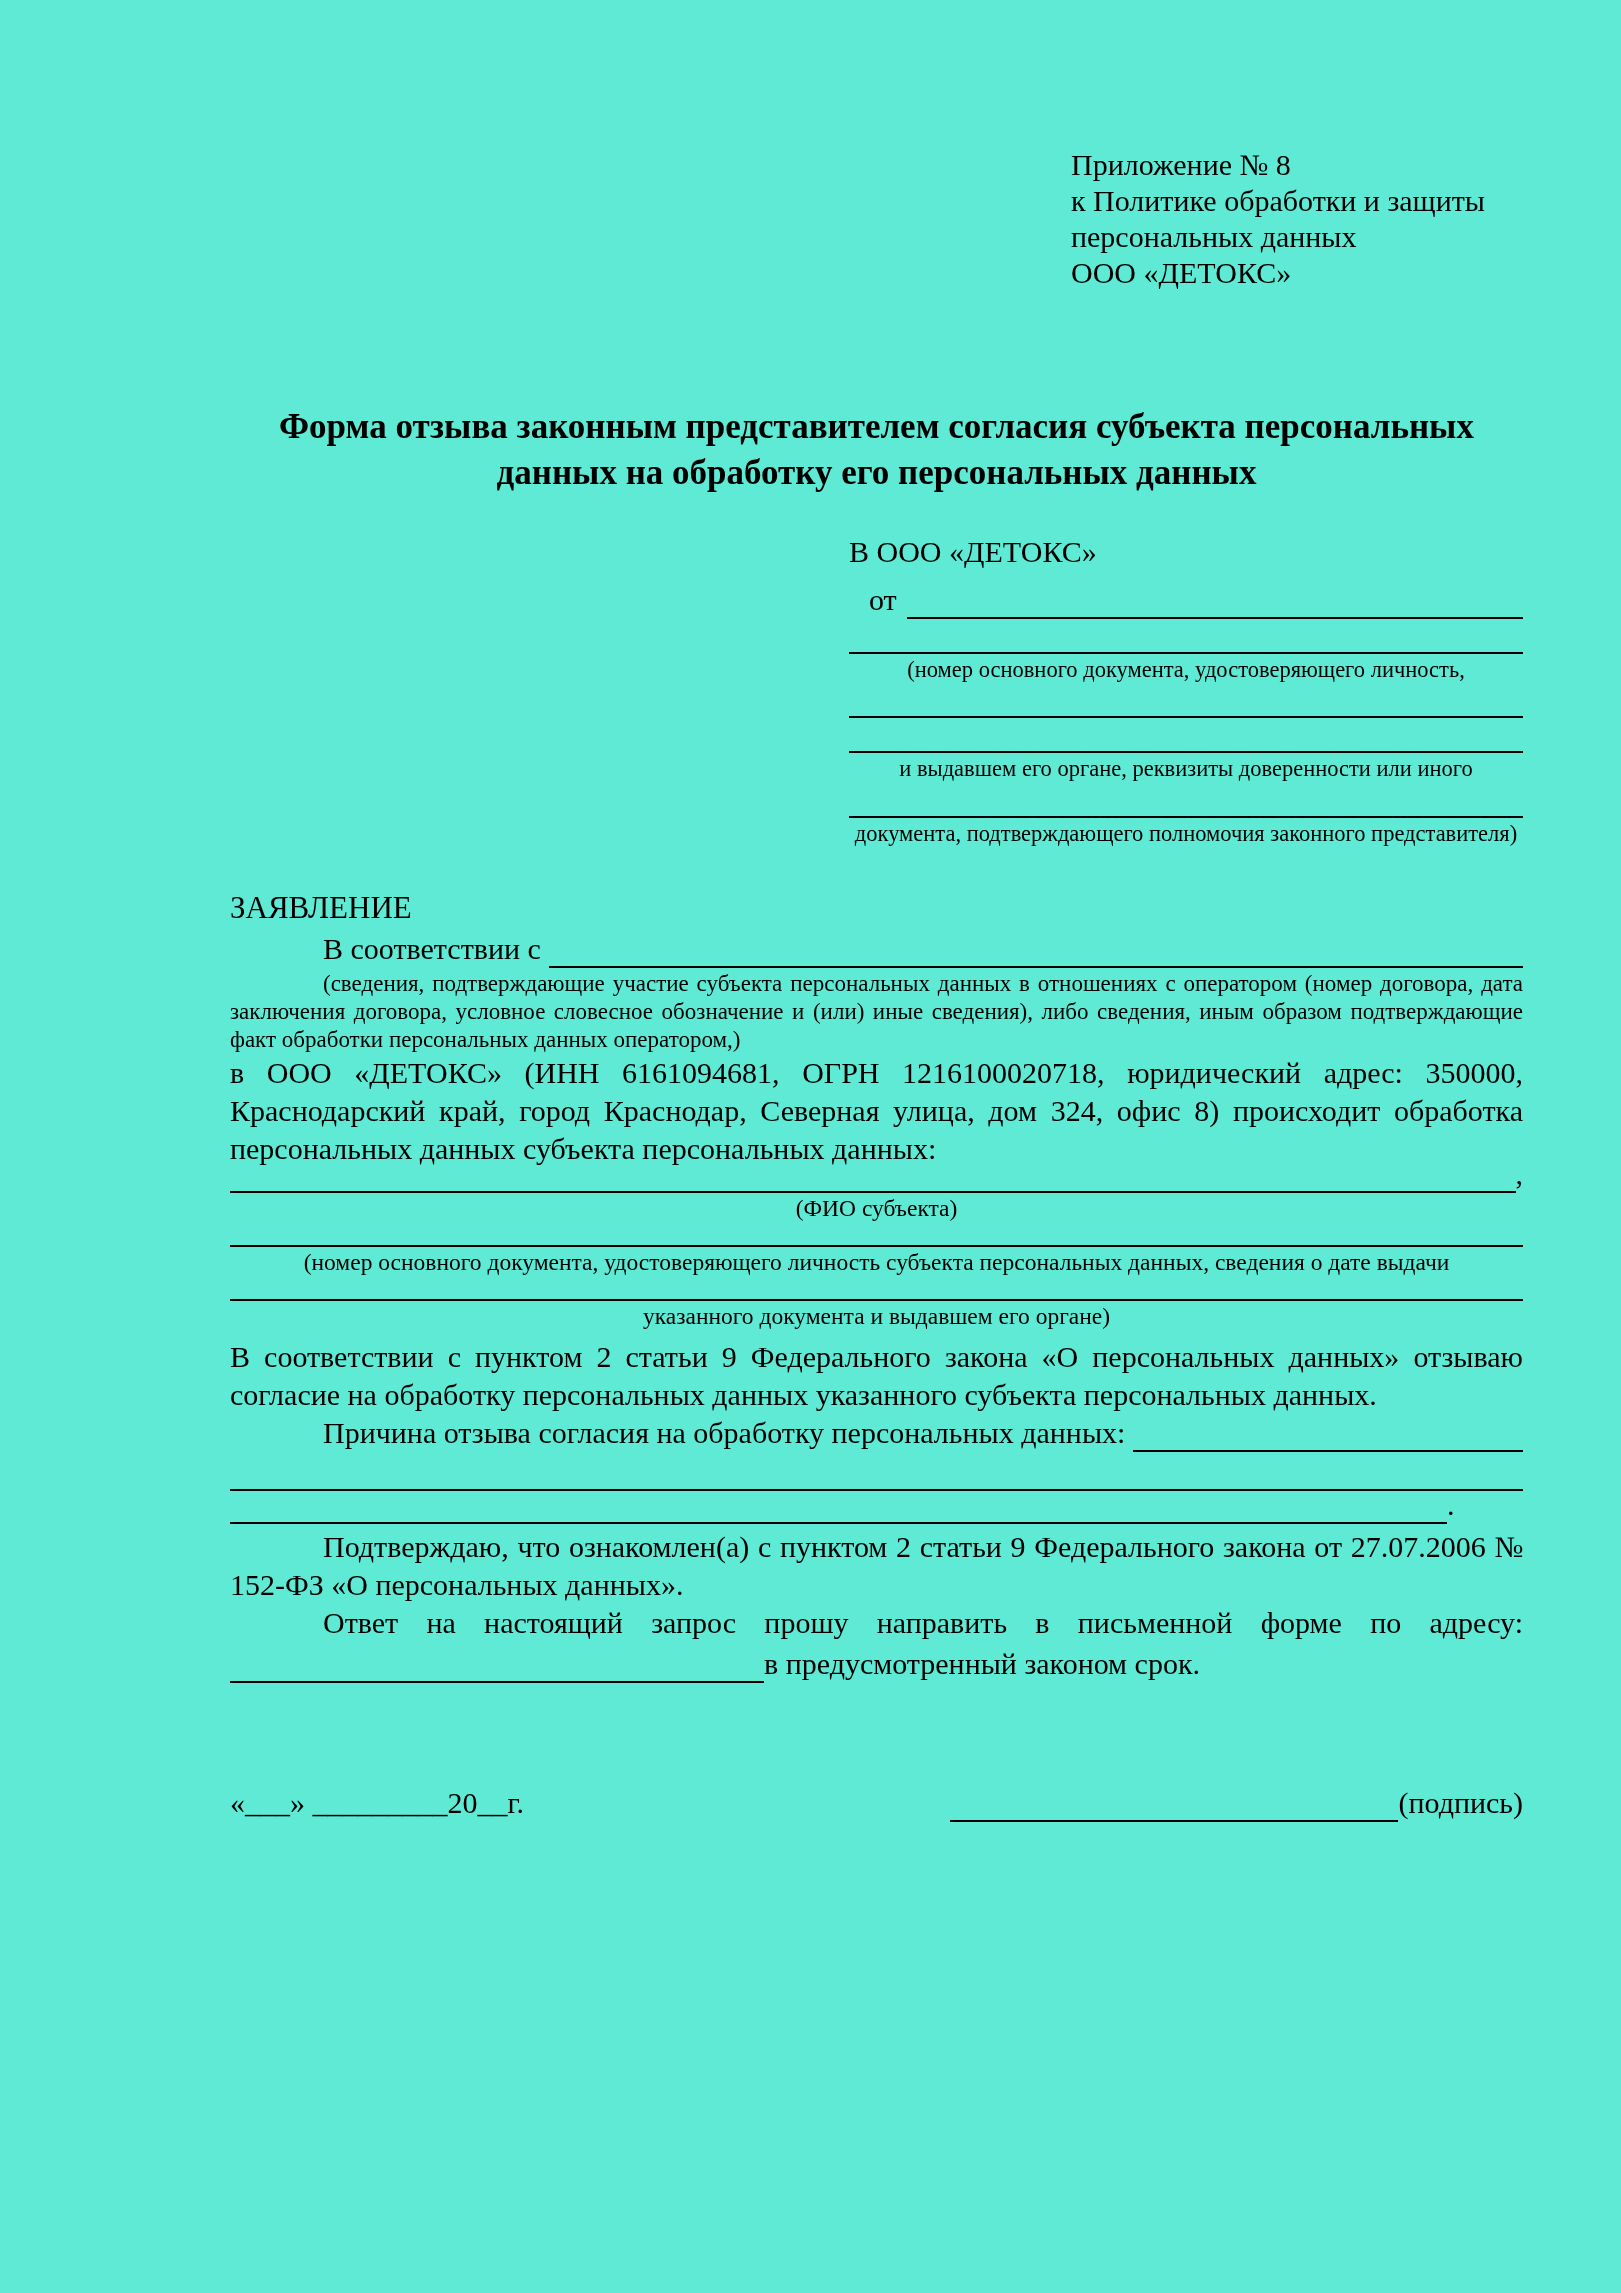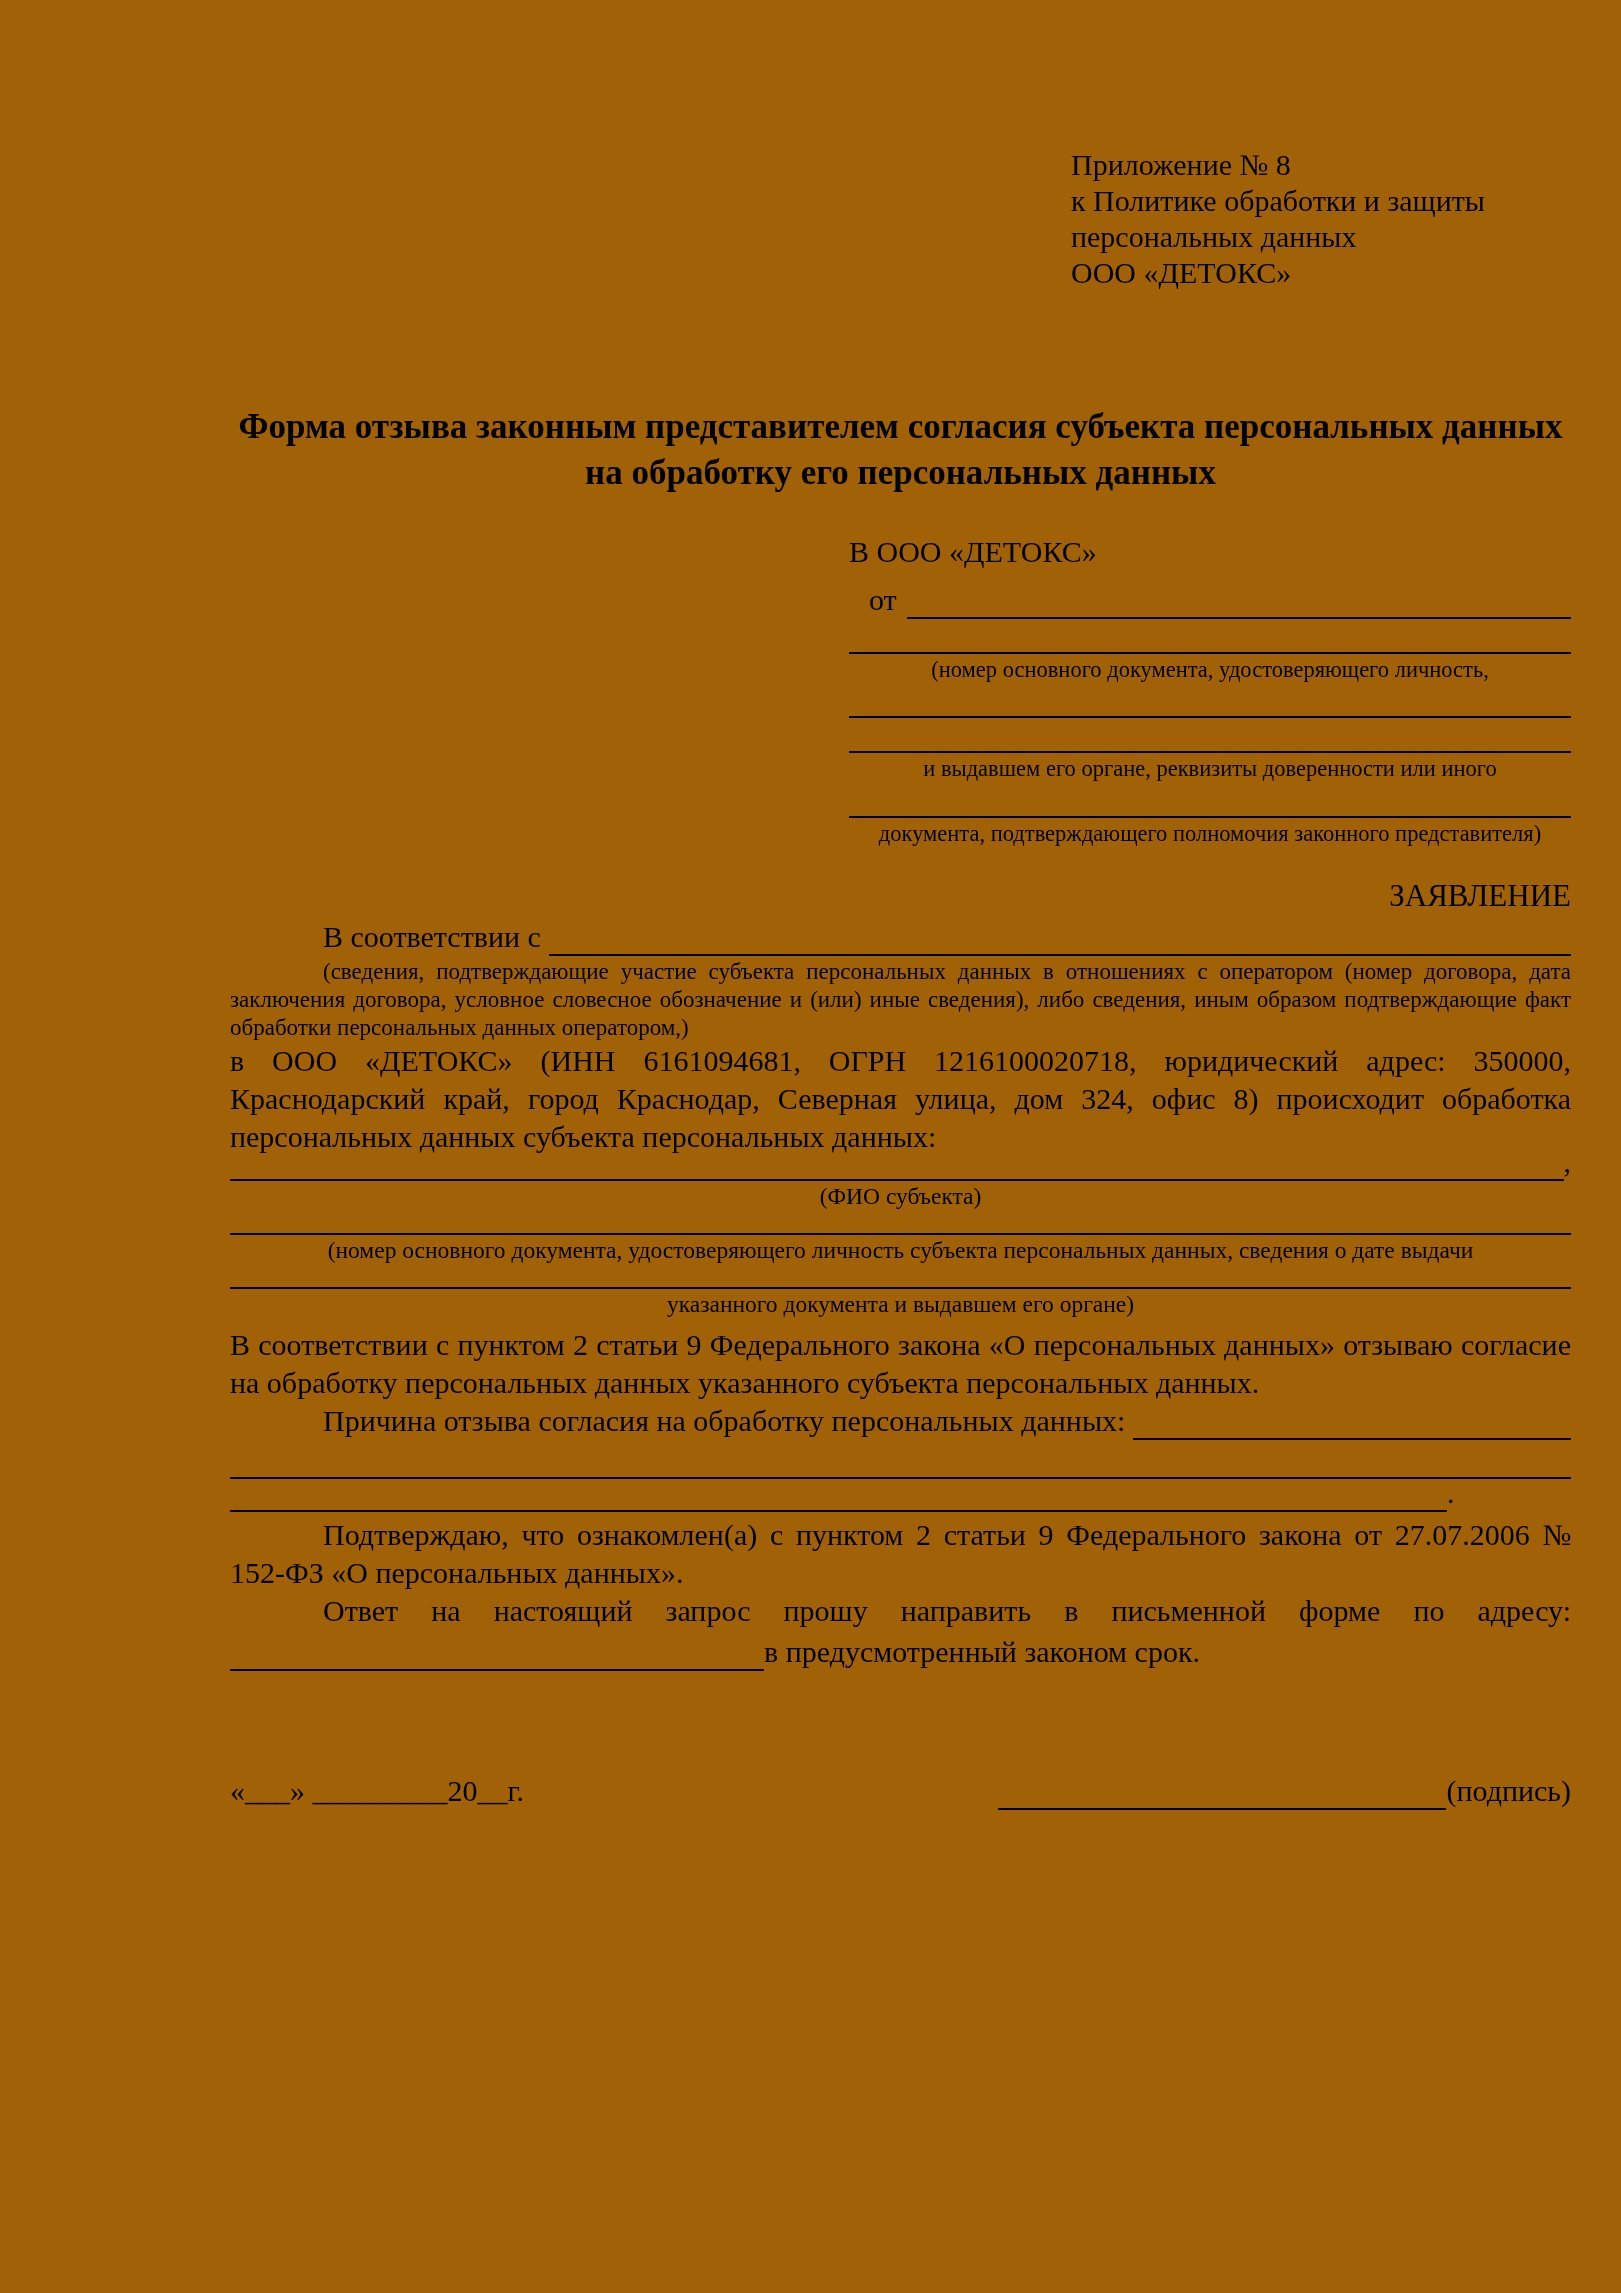--- a/index.html
+++ b/index.html
@@ -1,46 +1,46 @@
 <!DOCTYPE html>
 <html><head>
 <meta charset="utf-8">
 <style>
   * { margin: 0; padding: 0; box-sizing: border-box; }
   html, body { background: #ffffff; }
   .page {
     position: relative;
     width: 1621px;
     height: 2294px;
-    background: #a16207;
+    background: #5eead4;
     color: #000000;
     font-family: "Liberation Serif", "DejaVu Serif", serif;
     font-size: 30px;
     line-height: 38px;
-    padding: 147px 50px 0 230px;
+    padding: 147px 98px 0 230px;
     overflow: hidden;
   }
   .appendix { margin-left: 841px; line-height: 36px; }
   .doc-title {
     margin-top: 113px;
     font-weight: 700;
     font-size: 35px;
     line-height: 46px;
     text-align: center;
   }
   .addressee { margin-left: 619px; margin-top: 35px; }
   .addr-org { line-height: 41px; margin-top: 30px; }
   .from-row { display: flex; align-items: flex-end; height: 47px; margin-left: 20px; }
   .from-label { padding-right: 9.8px; }
   .uline { display: inline-block; height: 7.8px; border-bottom: 2.9px solid #000; }
   .grow { flex: 1 1 auto; }
   .cap { font-size: 22.5px; line-height: 26.5px; text-align: center; }
   .afield-line { height: 35px; border-bottom: 2.9px solid #000; }
   .afield .cap { margin-top: 2.9px; }
-  .statement-title { margin-top: 29px; font-size: 31px; line-height: 39px; text-align: right; }
+  .statement-title { margin-top: 41px; font-size: 31px; line-height: 39px; text-align: left; }
   .intro-row { display: flex; align-items: flex-end; height: 41px; }
   .indent-spacer { width: 93px; flex: 0 0 auto; }
   .nowrap { white-space: nowrap; }
   .intro-row .uline, .reason-row .uline { margin-left: 7.8px; }
   .small-note {
     margin-top: 2px;
     font-size: 23px;
     line-height: 28px;
     text-align: justify;
     text-indent: 93px;

